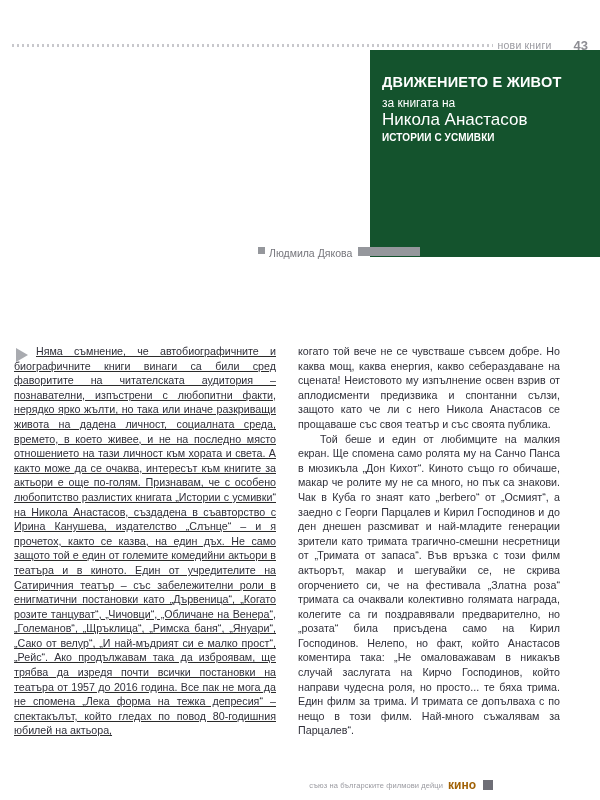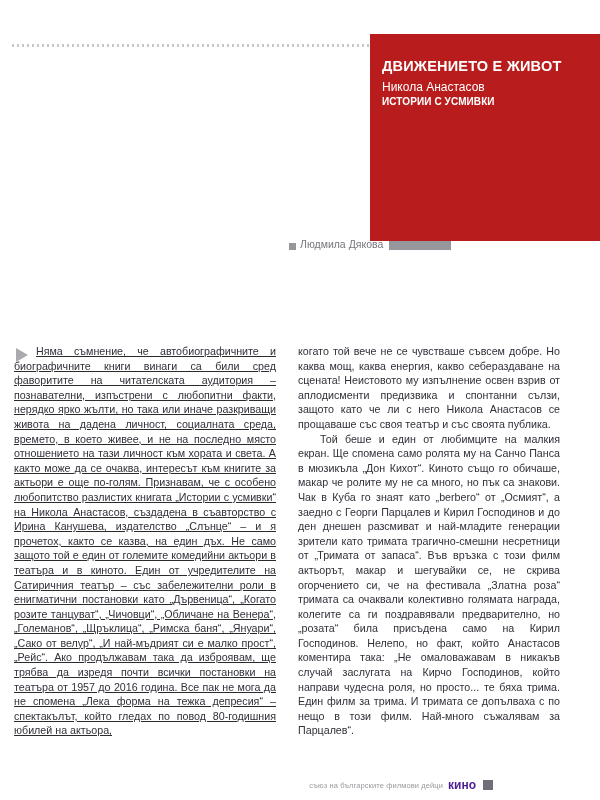--- a/index.html
+++ b/index.html
@@ -53,62 +53,61 @@
     font-weight: bold;
     color: #8d8d93;
     margin-left: 22px;
     white-space: nowrap;
   }
 
   
   .title-block {
     position: absolute;
     left: 370px;
-    top: 34px;
+    top: 50px;
     width: 230px;
     height: 207px;
-    background: #b91c1c;
+    background: #14532d;
     box-sizing: border-box;
     padding: 24px 10px 0 12px;
     color: #ffffff;
   }
   .title-main {
     font-size: 14.5px;
     font-weight: bold;
     letter-spacing: .2px;
     line-height: 1.15;
     margin: 0 0 5px 0;
   }
   .title-sub1 {
     font-size: 12px;
     line-height: 1.2;
     margin: 0;
   }
   .title-sub2 {
-    font-size: 12px;
+    font-size: 17px;
     line-height: 1.2;
     margin: 0 0 2px 0;
   }
   .title-book {
     font-size: 10px;
     font-weight: bold;
     letter-spacing: .1px;
     line-height: 1.15;
     margin: 0;
   }
 
   
   .byline {
     position: absolute;
     left: 258px;
-    top: 238px;
+    top: 247px;
     height: 12px;
     display: flex;
-    align-items: flex-end;
-    margin-left: 31px;
+    align-items: flex-start;
   }
   .byline-bullet {
     width: 7px;
     height: 7px;
     background: #95979c;
     margin-right: 4px;
     flex: 0 0 auto;
   }
   .byline-name {
     font-size: 10.5px;
@@ -180,21 +179,21 @@
   }
   .footer-credit {
     font-size: 7.5px;
     color: #9a9aa0;
     letter-spacing: .1px;
     white-space: nowrap;
   }
   .footer-brand {
     font-size: 12px;
     font-weight: bold;
-    color: #4c1d95;
+    color: #a16207;
     margin-left: 5px;
     white-space: nowrap;
   }
   .footer-mark {
     width: 10px;
     height: 10px;
     margin-left: 7px;
     background: #6e6e76;
     flex: 0 0 auto;
   }
@@ -203,20 +202,21 @@
 <body>
 
 <div class="running-head">
   <div class="dotted-rule"></div>
   <div class="head-section">нови книги</div>
   <div class="head-page">43</div>
 </div>
 
 <div class="title-block">
   <div class="title-main">ДВИЖЕНИЕТО Е ЖИВОТ</div>
+  <div class="title-sub1">за книгата на</div>
   <div class="title-sub2">Никола Анастасов</div>
   <div class="title-book">ИСТОРИИ С УСМИВКИ</div>
 </div>
 
 <div class="byline">
   <span class="byline-bullet"></span>
   <span class="byline-name">Людмила Дякова</span>
   <span class="byline-bar"></span>
 </div>
 

